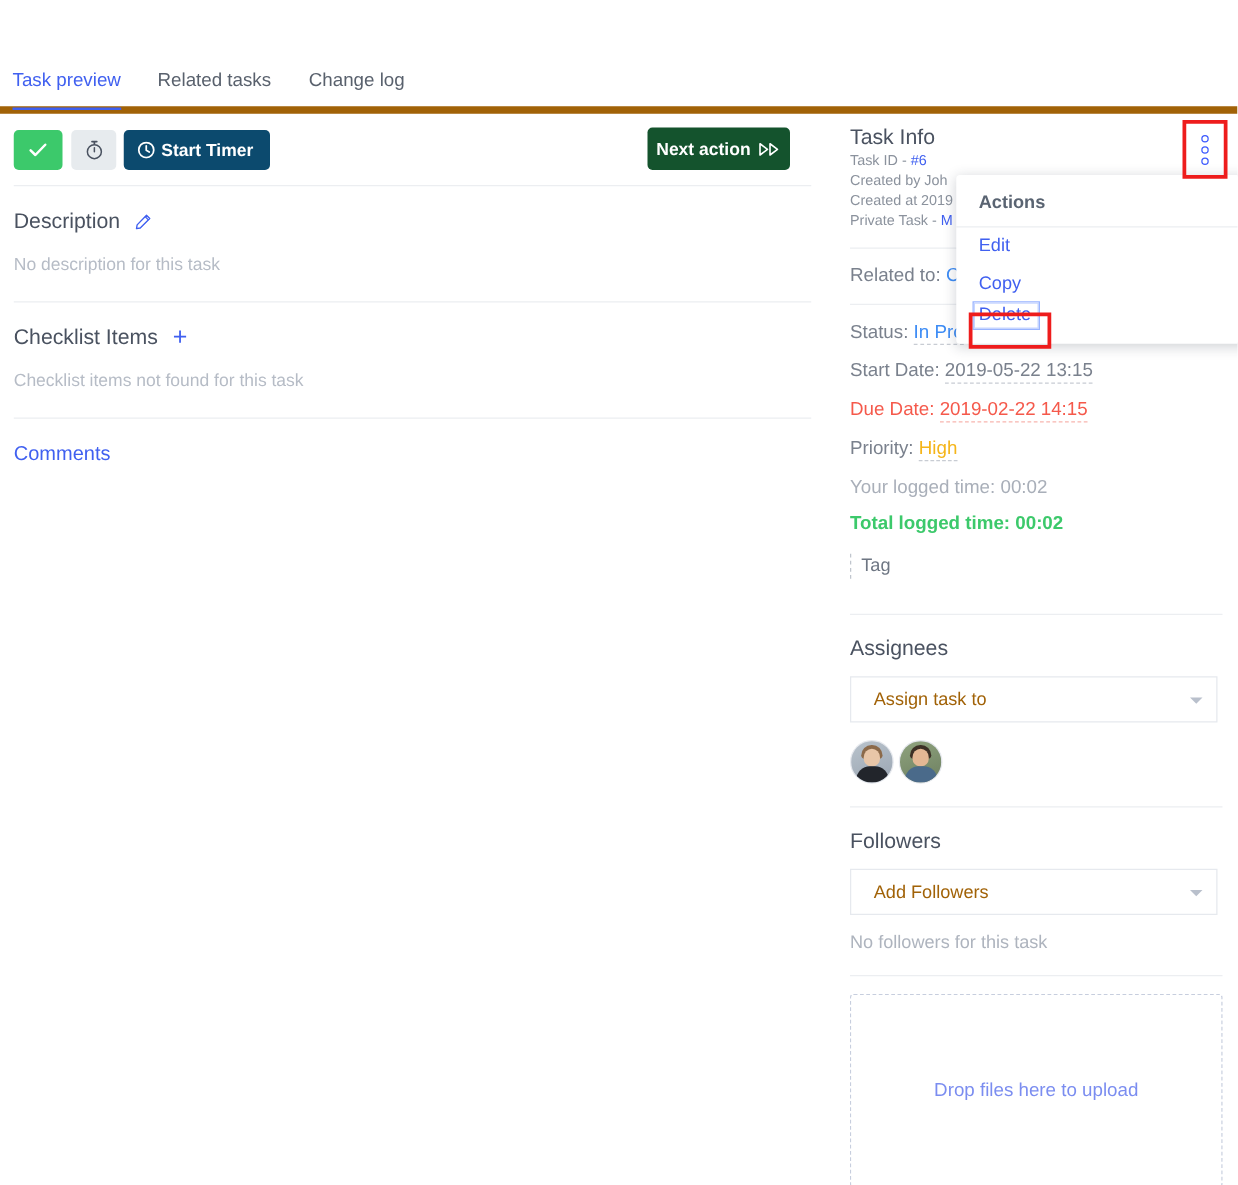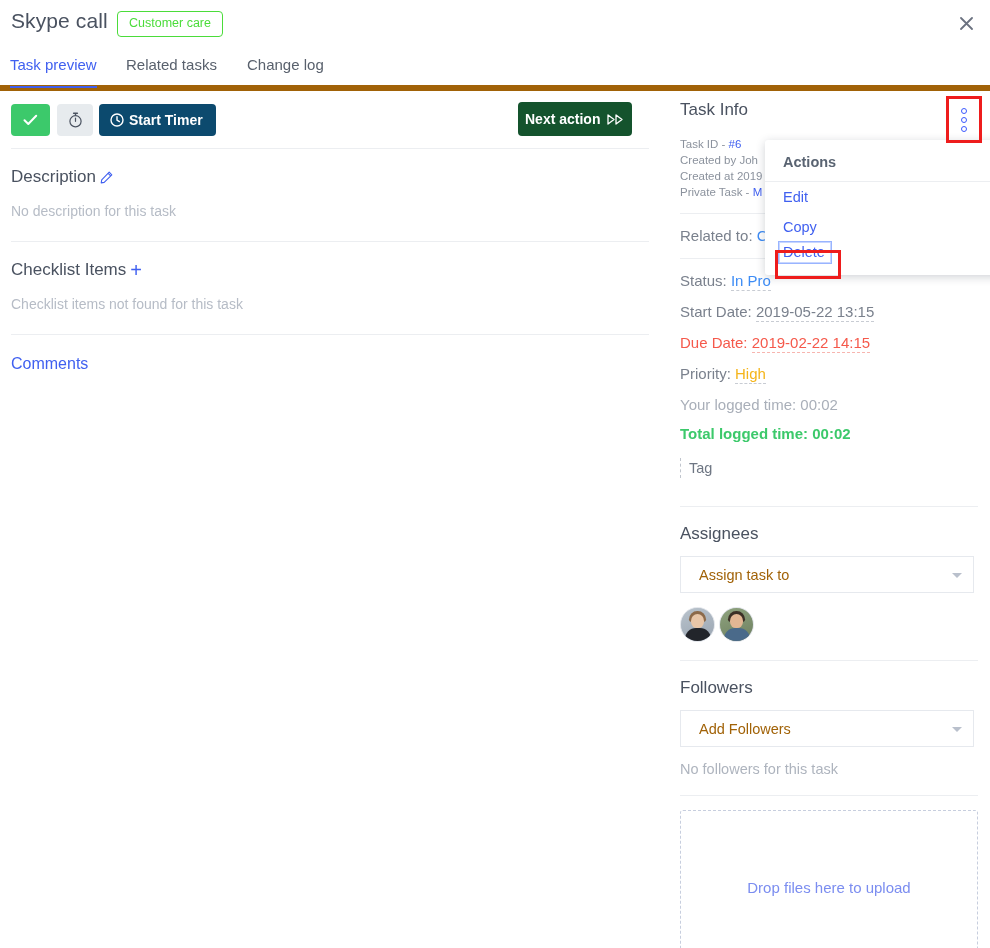--- a/index.html
+++ b/index.html
@@ -74,36 +74,36 @@
   }
   .btn-next {
     left: 518px; height: 34px; background: #14532d; color: #fff;
     font-size: 14px; font-weight: bold; padding: 0 7px; gap: 7px; top: 10px;
   }
 
   .section { position: relative; padding: 0 11px; }
   .divider { height: 1px; background: #eceef1; margin: 0 11px; }
 
   .sec-head {
-    display: flex; align-items: center; gap: 4px;
+    display: flex; align-items: center; gap: 12px;
     font-size: 17px; color: #4a5260; margin-top: 18px; margin-bottom: 16px;
   }
   .sec-empty { font-size: 14px; color: #b6bcc6; margin-bottom: 22px; }
   .icon-pencil { color: #4060f0; display:flex; }
   .icon-plus { color: #4060f0; font-size: 20px; line-height: 1; cursor:pointer; }
   .link-comments {
     font-size: 16px; color: #4060f0; margin-top: 20px; display: inline-block;
     cursor: pointer;
   }
 
   
   .right { position: absolute; left: 680px; top: 100px; width: 298px; }
 
   .ti-head {
-    font-size: 17px; color: #4a5260; margin-bottom: 16px;
+    font-size: 17px; color: #4a5260; margin-bottom: 1px;
   }
   .ti-lines { font-size: 11.5px; line-height: 16px; color: #8b929d; }
   .ti-lines .lnk { color: #4060f0; }
   .ti-divider { height: 1px; background: #eceef1; margin: 13px 0; }
 
   .meta-line { font-size: 15px; color: #7a818d; margin: 0 0 14px 0; }
   .meta-line .val {
     border-bottom: 1px dashed #c8ccd3; padding-bottom: 1px;
   }
   .val-status { color: #3d8cf5; }
@@ -201,29 +201,20 @@
   .dots-btn i {
     display: block; width: 6px; height: 6px; border-radius: 50%;
     border: 1.4px solid #3d5afe; background: #fff;
   }
 </style>
 </head>
 <body>
 
 <div class="page">
 
-  <div class="header">
-    <div class="title">Skype call</div>
-    <div class="category-badge">Customer care</div>
-    <button class="close-btn">
-      <svg width="13" height="13" viewBox="0 0 13 13" aria-hidden="true">
-        <path d="M1 1 L12 12 M12 1 L1 12" stroke="#6b7280" stroke-width="1.8" fill="none" stroke-linecap="round"></path>
-      </svg>
-    </button>
-  </div>
 
   <div class="tabs">
     <div class="tab active" id="tab0">Task preview</div>
     <div class="tab" id="tab1">Related tasks</div>
     <div class="tab" id="tab2">Change log</div>
   </div>
 
   <div class="left">
 
     <div class="action-row">

